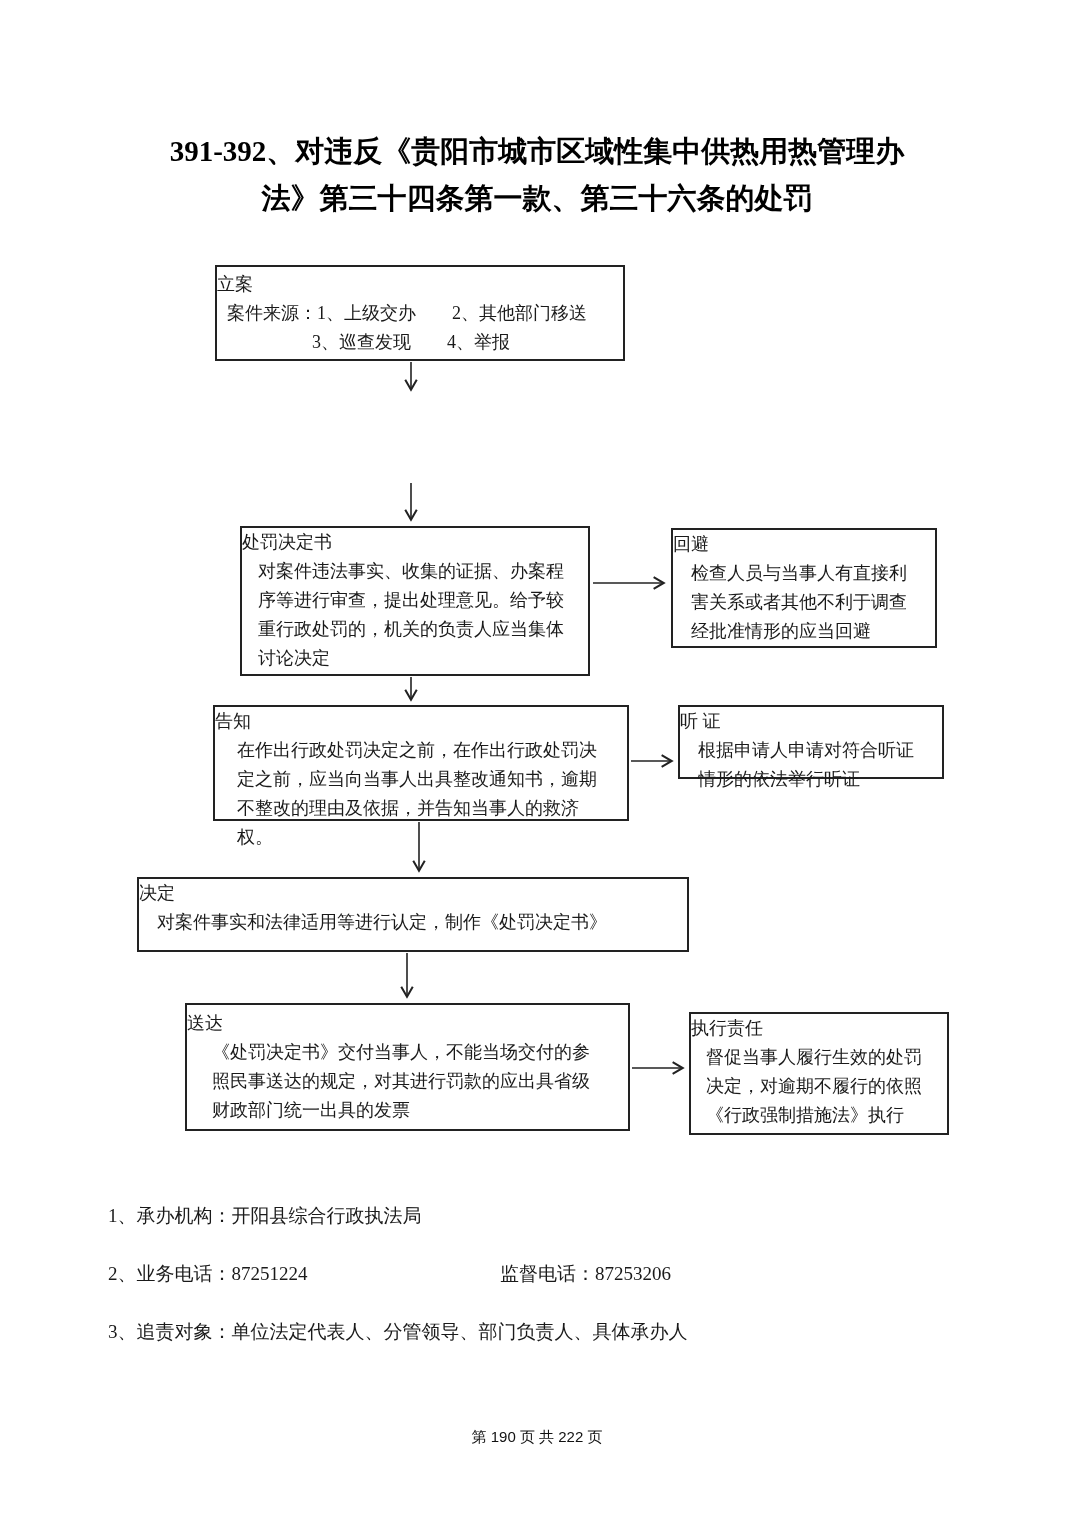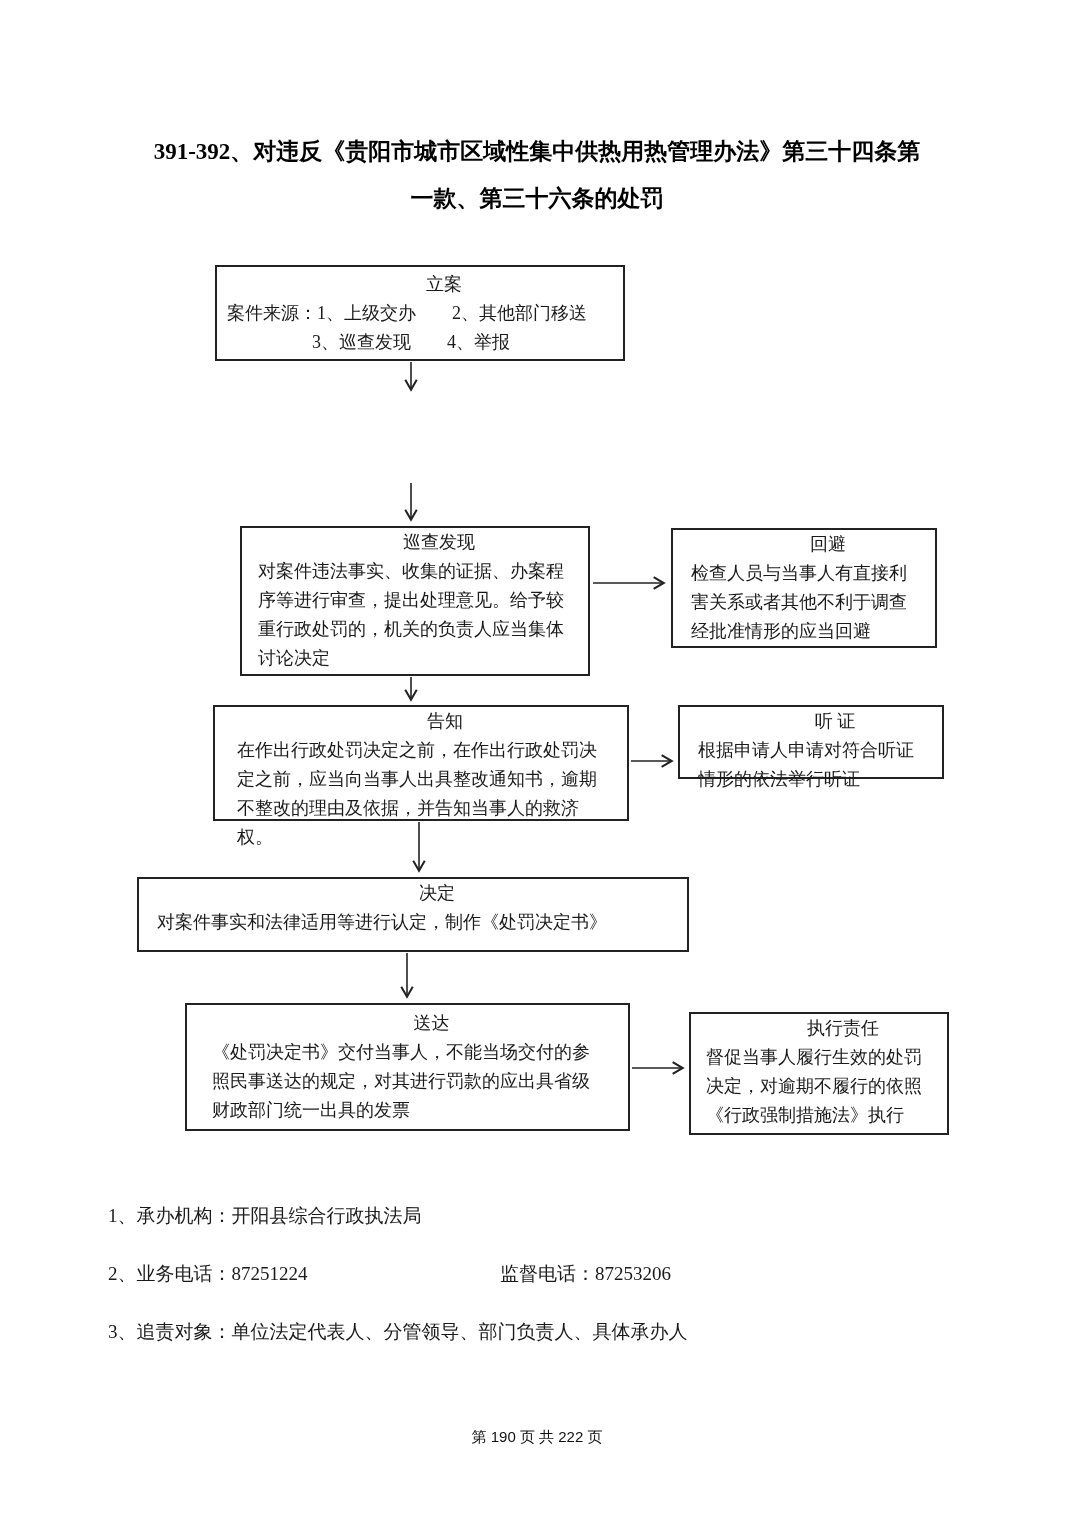--- a/index.html
+++ b/index.html
@@ -11,36 +11,36 @@
     color:#1a1a1a;
     font-family:"Liberation Serif","DejaVu Serif",serif;
     overflow:hidden;
   }
   .doc-title{
     position:absolute;
     top:128px;left:50%;
     transform:translateX(-50%);
     width:772px;
     margin:0;
-    font-size:23px;
+    font-size:29px;
     font-weight:700;
     line-height:47px;
     text-align:center;
     color:#000;
   }
   .fbox{
     position:absolute;
     box-sizing:border-box;
     border:2px solid #222;
     background:#fff;
     font-size:18px;
     line-height:29px;
     color:#1a1a1a;
   }
-  .fbox-title{text-align:center;margin-left:48px;}
+  .fbox-title{}
   .fbox-body{text-align:left;}
   .arrow-layer{
     position:absolute;top:0;left:0;width:1074px;height:1520px;
     pointer-events:none;
   }
   .note{position:absolute;font-size:19px;line-height:26px;white-space:nowrap;}
   .note-right{position:absolute;left:392px;top:0;}
   .page-footer{
     position:absolute;top:1408px;left:0;width:100%;
     text-align:center;
@@ -72,21 +72,21 @@
   </svg>
 
   <div class="fbox" style="left:215px;top:265px;width:410px;height:96px;padding-top:3px;">
     <div class="fbox-title">立案</div>
     <div class="fbox-body" style="padding:0 10px;">案件来源：1、上级交办　　2、其他部门移送</div>
     <div class="fbox-body" style="padding-left:95px;">3、巡查发现　　4、举报</div>
   </div>
 
 
   <div class="fbox" style="left:240px;top:526px;width:350px;height:150px;">
-    <div class="fbox-title">巡查发现</div>
+    <div class="fbox-title">处罚决定书</div>
     <div class="fbox-body" style="padding:0 16px;">对案件违法事实、收集的证据、办案程序等进行审查，提出处理意见。给予较重行政处罚的，机关的负责人应当集体讨论决定</div>
   </div>
 
   <div class="fbox" style="left:671px;top:528px;width:266px;height:120px;">
     <div class="fbox-title">回避</div>
     <div class="fbox-body" style="padding:0 18px;">检查人员与当事人有直接利害关系或者其他不利于调查经批准情形的应当回避</div>
   </div>
 
   <div class="fbox" style="left:213px;top:705px;width:416px;height:116px;">
     <div class="fbox-title">告知</div>

